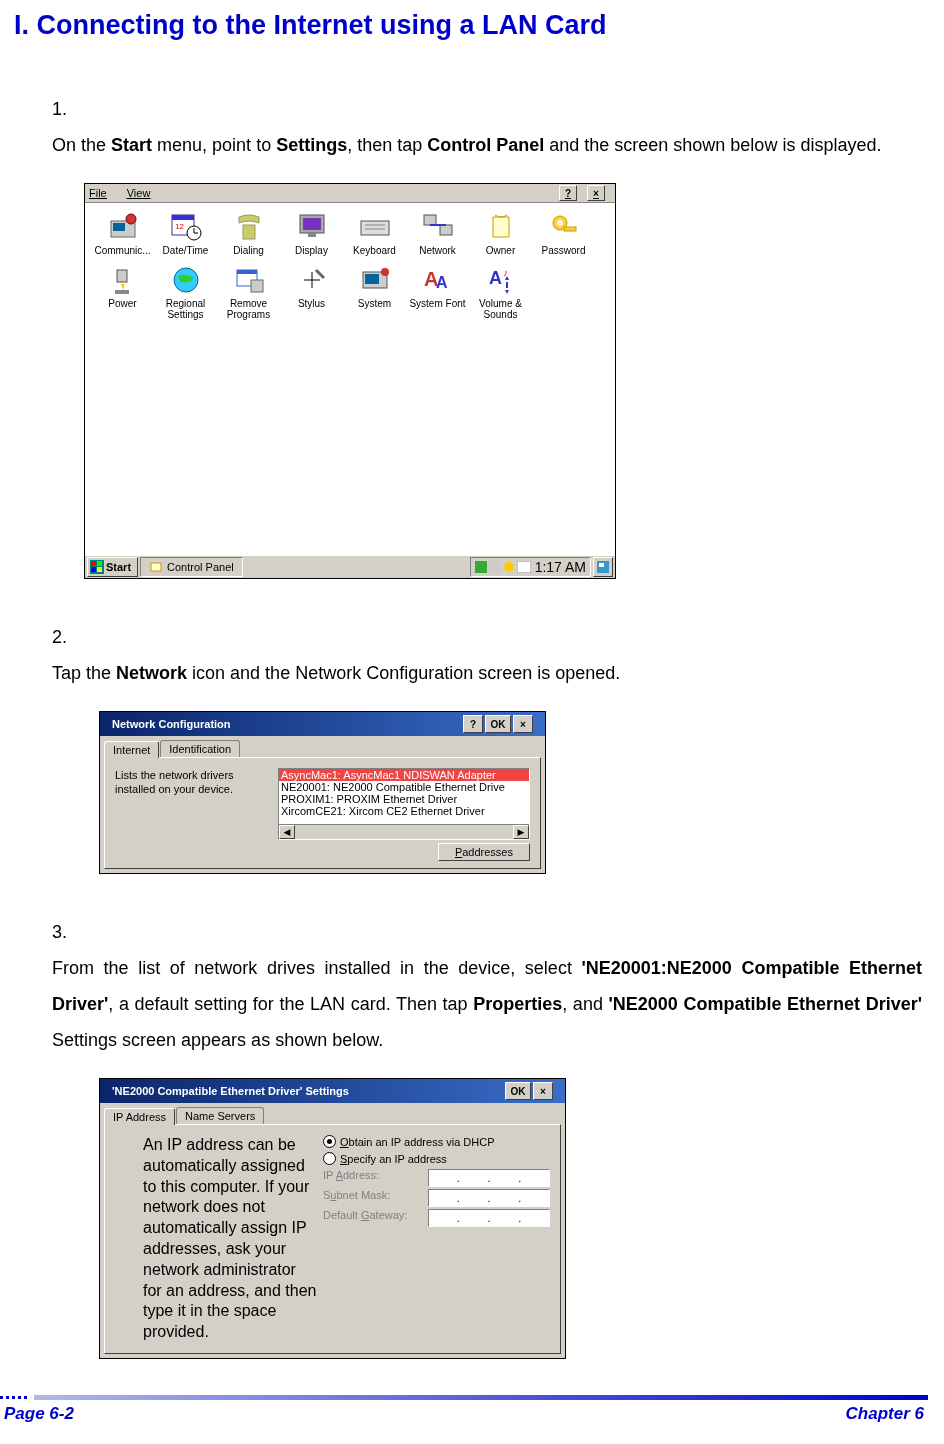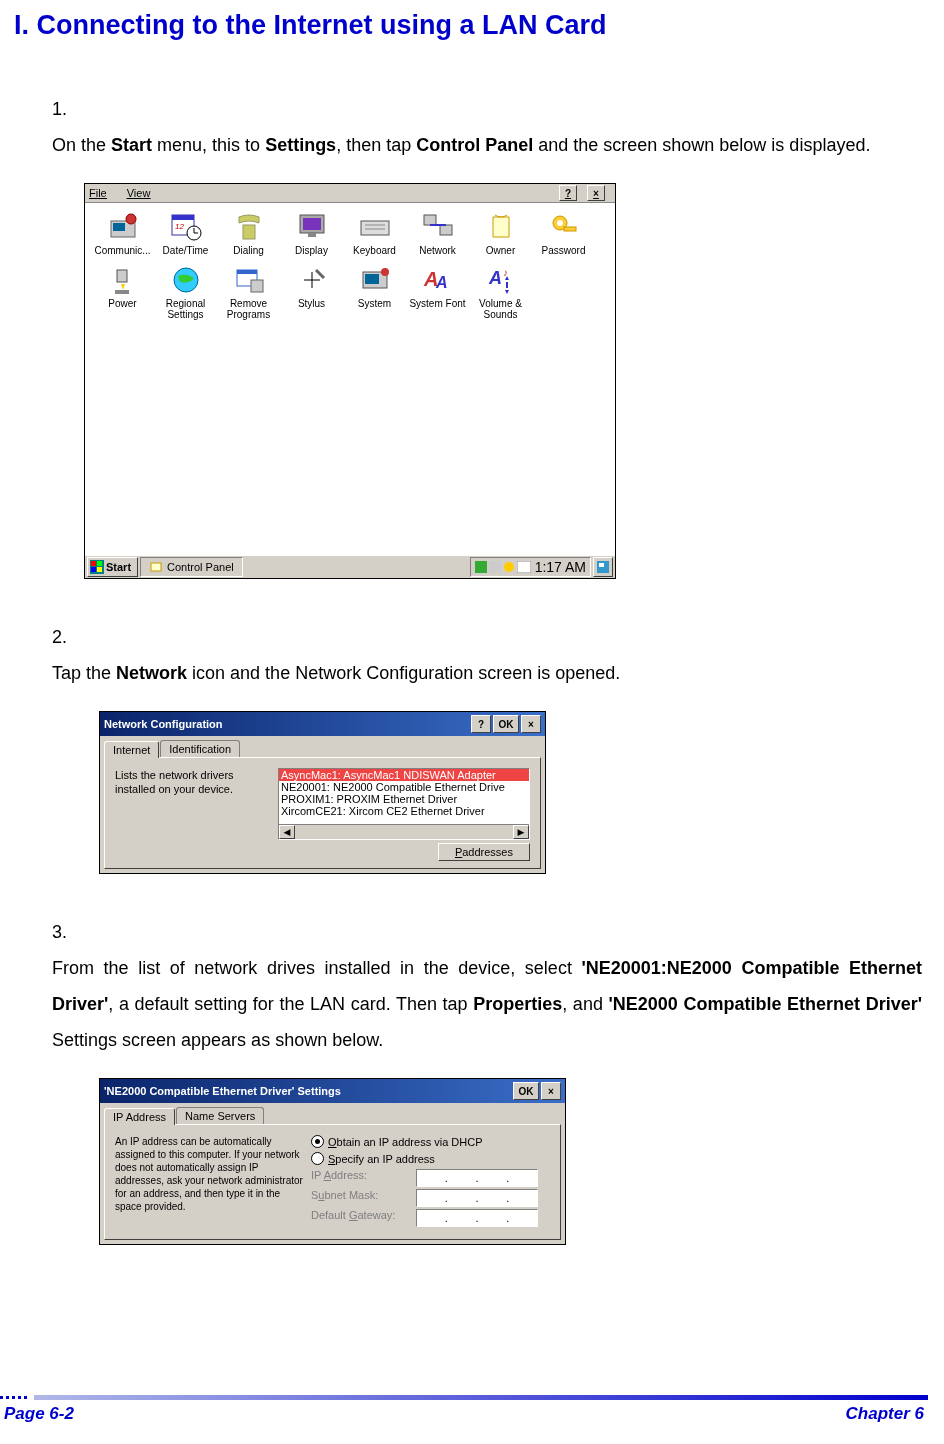--- a/index.html
+++ b/index.html
@@ -77,21 +77,21 @@
   .icon-row { display:flex; }
   .icon-cell {
     width: 63px;
     text-align:center;
     font-size: 10px;
     margin-bottom: 6px;
   }
   .icon-img {
     width: 32px; height: 32px;
     margin: 2px auto 2px auto;
-    display:flex; align-items:center; justify-content:flex-end;font-style:italic;
+    display:flex; align-items:center; justify-content:flex-end;
   }
   .taskbar {
     height: 22px;
     background: #d4d0c8;
     border-top: 1px solid #fff;
     display:flex;
     align-items:center;
     padding: 0 2px;
   }
   .start-btn {
@@ -135,21 +135,21 @@
     font-family: Tahoma, sans-serif;
     font-size: 11px;
     border: 1px solid #000;
     background: #d4d0c8;
     margin-bottom: 40px;
   }
   .dlg-title {
     background: linear-gradient(to right, #0a246a, #3a6ec8);
     color:#fff;
     font-weight:bold;
-    padding: 3px 4px;
+    padding: 3px 12px;
     display:flex;
     align-items:center;
     text-align:right;
   }
   .dlg-title .spacer { flex:1; }
   .dlg-title .tbtn {
     background:#d4d0c8;
     color:#000;
     width:18px; height:16px;
     border:1px solid #fff;
@@ -217,21 +217,21 @@
   .btn {
     padding: 2px 16px;
     border: 1px solid #fff;
     border-right-color:#404040; border-bottom-color:#404040;
     background:#d4d0c8;
     font-size:11px;
   }
 
   .dlg2 { width: 465px; }
   .ip-flex { display:flex; }
-  .ip-desc { width: 190px; font-size:10px; line-height:1.3; padding-right:6px;}
+  .ip-desc { width: 190px; font-size:16px; line-height:1.3; padding-right:6px;margin-left:28px;}
   .ip-right { flex:1; }
   .radio-row { display:flex; align-items:center; margin-bottom:4px; }
   .radio {
     width:11px; height:11px; border:1px solid #000; border-radius:50%;
     margin-right:4px; display:flex; align-items:center; justify-content:center;
     background:#fff;
   }
   .radio.checked::after { content:""; width:5px; height:5px; background:#000; border-radius:50%; }
   .disabled { color:#808080; }
   .ip-field-row { display:flex; align-items:flex-start; margin: 2px 0; }
@@ -275,21 +275,21 @@
   svg { display:block; }
 </style>
 </head>
 <body>
 
 <div class="page">
 
   <div class="title">I.    Connecting to the Internet using a LAN Card</div>
 
   <div class="step">
-    <span class="step-num">1.</span><span class="step-body"><span>On the </span><span class="bold">Start</span><span> menu, this to </span><span class="bold">Settings</span><span>, then tap </span><span class="bold">Control Panel</span><span> and the screen shown below is displayed.</span></span>
+    <span class="step-num">1.</span><span class="step-body"><span>On the </span><span class="bold">Start</span><span> menu, point to </span><span class="bold">Settings</span><span>, then tap </span><span class="bold">Control Panel</span><span> and the screen shown below is displayed.</span></span>
   </div>
 
   <div class="win">
     <div class="menubar">
       <span><span style="text-decoration:underline">File</span></span>
       <span><span style="text-decoration:underline">View</span></span>
       <span class="spacer"></span>
       <span class="mb-btn">?</span>
       <span class="mb-btn">×</span>
     </div>

